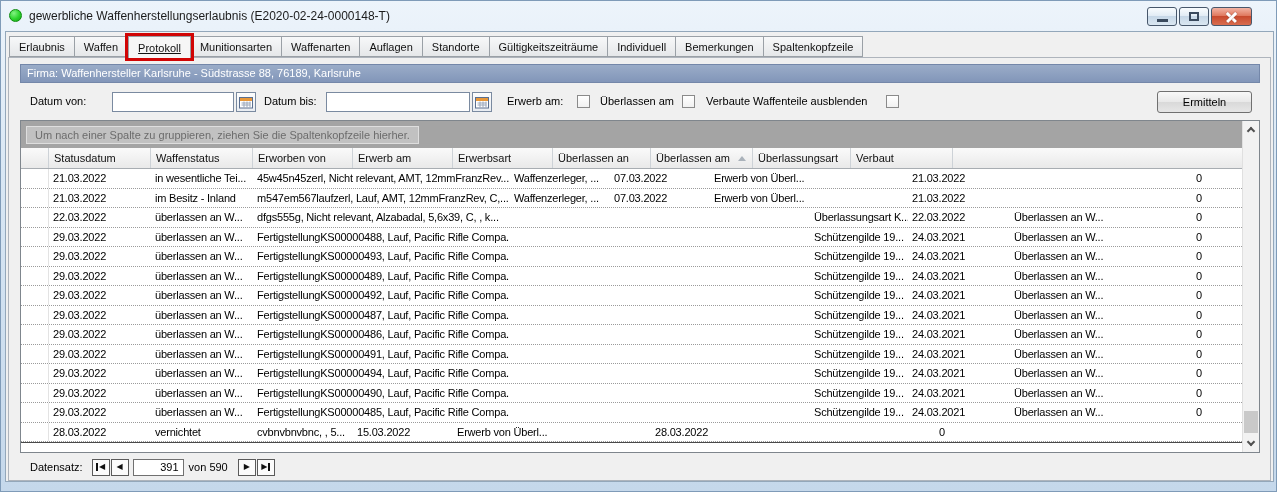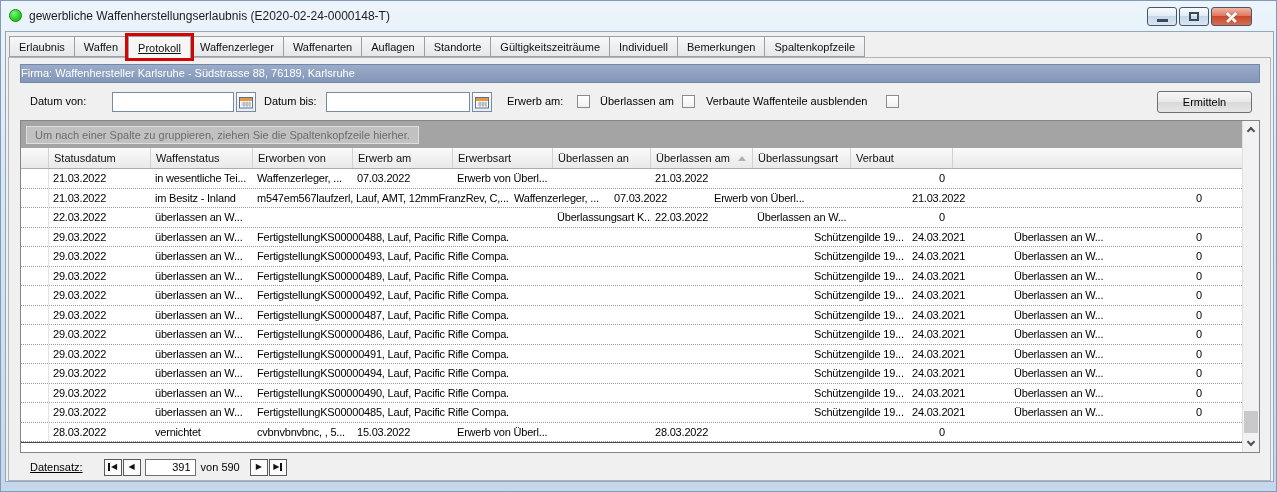--- a/index.html
+++ b/index.html
@@ -41,21 +41,21 @@
     white-space: nowrap; position: relative; }
   .tab:first-child { border-left: 1px solid #9aa0a6; }
   .tab.selected { height: 22px; background: #f6f6f6; border: 1px solid #9aa0a6; border-bottom: none;
     z-index: 3; line-height: 22px; text-decoration: underline; }
   .tab.highlighted { outline: 3px solid var(--highlight); outline-offset: 0px; z-index: 4; }
   
   .panel { position: absolute; left: 2px; top: 25px; width: 1263px; height: 424px;
     border: 1px solid #aeb4bc; background: #f0f0f0; }
   .firma-bar { position: absolute; left: 11px; top: 6px; width: 1240px; height: 19px;
     background: linear-gradient(var(--accent-bar-light), var(--accent-bar)); border: 1px solid #7487a9;
-    color: #fff; font-size: 11px; line-height: 17px; padding-left: 0; white-space: nowrap; }
+    color: #fff; font-size: 11px; line-height: 17px; padding-left: 6px; white-space: nowrap; }
   
   .filter-row { position: absolute; left: 0; top: 33px; width: 100%; height: 23px; font-size: 11px; }
   .flabel { position: absolute; top: 4px; color: #000; white-space: nowrap; }
   .ftext { position: absolute; top: 1px; height: 20px; border: 1px solid #7a8aa0; background: #fff;
     font-size: 11px; padding: 0 3px; font-family: "Liberation Sans", sans-serif; }
   .cal-btn { position: absolute; top: 1px; width: 20px; height: 20px; border: 1px solid #7a8aa0;
     background: linear-gradient(#fdfdfd,#e9edf2); display: flex; align-items: center; justify-content: center; }
   .fcheck { position: absolute; top: 4px; width: 13px; height: 13px; border: 1px solid #8a8a8a;
     background: linear-gradient(#fff,#f1f1f1); }
   .ermitteln { position: absolute; top: 0; left: 1148px; width: 95px; height: 22px;
@@ -88,21 +88,21 @@
     align-items: center; justify-content: center; }
   .sb-up { top: 0; } .sb-down { bottom: 0; }
   .chev-up { width: 6px; height: 6px; border-left: 2px solid #505050; border-top: 2px solid #505050;
     transform: rotate(45deg); margin-top: 3px; }
   .chev-down { width: 6px; height: 6px; border-right: 2px solid #505050; border-bottom: 2px solid #505050;
     transform: rotate(45deg); margin-bottom: 3px; }
   .sb-thumb { position: absolute; left: 1px; right: 1px; bottom: 19px; height: 22px; background: #c9c9c9; }
   
   .navigator { position: absolute; left: 11px; top: 399px; height: 20px; display: flex;
     align-items: center; font-size: 11px; padding-left: 10px; }
-  .nav-label { margin-right: 21px; text-decoration: underline; }
+  .nav-label { margin-right: 9px; }
   .nav-btn { width: 18px; height: 17px; border: 1px solid #5a5a5a; background: #fbfbfb;
     display: flex; align-items: center; justify-content: center; margin-right: 1px; }
   .tri { font-size: 8px; line-height: 8px; color: #111; }
   .bar-l { border-left: 2px solid #111; padding-left: 1px; }
   .bar-r { border-right: 2px solid #111; padding-right: 1px; }
   .nav-input { width: 51px; height: 17px; border: 1px solid #707070; font-size: 11px;
     text-align: right; padding-right: 4px; margin: 0 1px 0 3px; font-family: "Liberation Sans", sans-serif; }
   .nav-of { margin: 0 10px 0 4px; white-space: nowrap; }
 </style>
 </head>
@@ -126,21 +126,21 @@
           </span>
         </div>
     </div>
   </div>
 
   <div class="content">
     <div class="tabstrip" id="tabstrip">
         <div class="tab">Erlaubnis</div>
         <div class="tab">Waffen</div>
         <div class="tab selected highlighted">Protokoll</div>
-        <div class="tab">Waffenzerleger</div>
+        <div class="tab">Munitionsarten</div>
         <div class="tab">Waffenarten</div>
         <div class="tab">Auflagen</div>
         <div class="tab">Standorte</div>
         <div class="tab">Gültigkeitszeiträume</div>
         <div class="tab">Individuell</div>
         <div class="tab">Bemerkungen</div>
         <div class="tab">Spaltenkopfzeile</div>
       </div>
 
     <div class="panel">
@@ -209,20 +209,21 @@
               <div class="hcell" style="width: 102px; flex: 0 0 102px;">
                 <span>Verbaut</span>
               </div>
               <div class="hcell filler"></div>
             </div>
           <div class="rows" id="rows">
               <div class="grow">
                 <div class="ind-cell"></div>
                 <div class="cell" style="width: 102px; flex: 0 0 102px;">21.03.2022</div>
                 <div class="cell" style="width: 102px; flex: 0 0 102px;">in wesentliche Tei...</div>
+                <div class="cell" style="width: 257px; flex: 0 0 257px;">45w45n45zerl, Nicht relevant, AMT, 12mmFranzRev...</div>
                 <div class="cell" style="width: 100px; flex: 0 0 100px;">Waffenzerleger, ...</div>
                 <div class="cell" style="width: 100px; flex: 0 0 100px;">07.03.2022</div>
                 <div class="cell" style="width: 100px; flex: 0 0 100px;">Erwerb von Überl...</div>
                 <div class="cell" style="width: 98px; flex: 0 0 98px;"></div>
                 <div class="cell" style="width: 102px; flex: 0 0 102px;">21.03.2022</div>
                 <div class="cell" style="width: 98px; flex: 0 0 98px;"></div>
                 <div class="cell num" style="width: 102px; flex: 0 0 102px;">0</div>
               </div>
               <div class="grow">
                 <div class="ind-cell"></div>
@@ -234,20 +235,21 @@
                 <div class="cell" style="width: 100px; flex: 0 0 100px;">Erwerb von Überl...</div>
                 <div class="cell" style="width: 98px; flex: 0 0 98px;"></div>
                 <div class="cell" style="width: 102px; flex: 0 0 102px;">21.03.2022</div>
                 <div class="cell" style="width: 98px; flex: 0 0 98px;"></div>
                 <div class="cell num" style="width: 102px; flex: 0 0 102px;">0</div>
               </div>
               <div class="grow">
                 <div class="ind-cell"></div>
                 <div class="cell" style="width: 102px; flex: 0 0 102px;">22.03.2022</div>
                 <div class="cell" style="width: 102px; flex: 0 0 102px;">überlassen an W...</div>
+                <div class="cell" style="width: 257px; flex: 0 0 257px;">dfgs555g, Nicht relevant, Alzabadal, 5,6x39, C, , k...</div>
                 <div class="cell" style="width: 100px; flex: 0 0 100px;"></div>
                 <div class="cell" style="width: 100px; flex: 0 0 100px;"></div>
                 <div class="cell" style="width: 100px; flex: 0 0 100px;"></div>
                 <div class="cell" style="width: 98px; flex: 0 0 98px;">Überlassungsart K...</div>
                 <div class="cell" style="width: 102px; flex: 0 0 102px;">22.03.2022</div>
                 <div class="cell" style="width: 98px; flex: 0 0 98px;">Überlassen an W...</div>
                 <div class="cell num" style="width: 102px; flex: 0 0 102px;">0</div>
               </div>
               <div class="grow">
                 <div class="ind-cell"></div>

